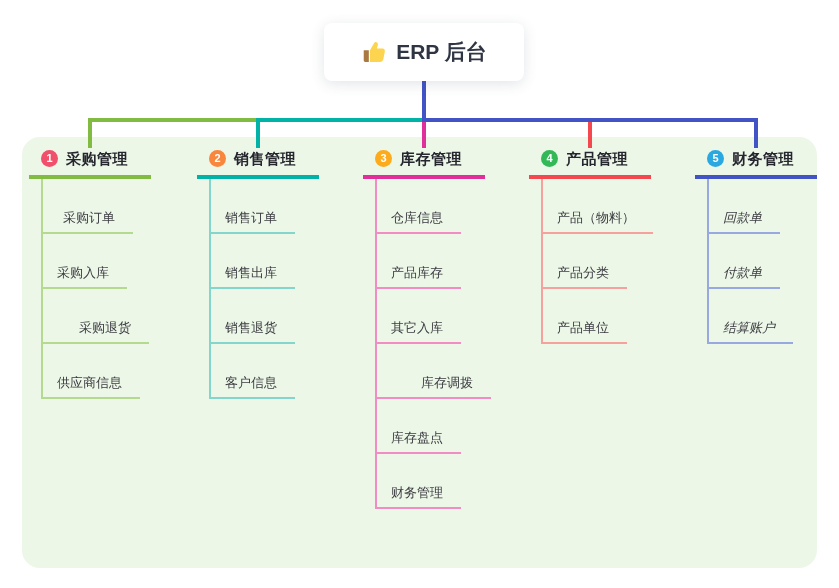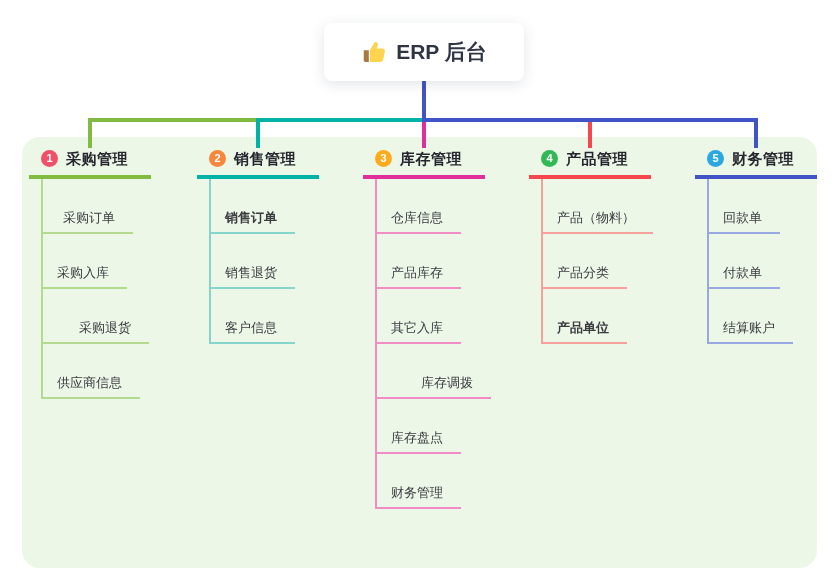--- a/index.html
+++ b/index.html
@@ -98,23 +98,26 @@
 </div>
   </div>
 
   <div class="branch" style="left: 197px; top: 148px;">
     <div class="branch-title" style="border-bottom-color: rgb(0, 179, 166);">
       <span class="badge" style="background: rgb(248, 134, 61);">2</span>
       <span class="branch-title-text">销售管理</span>
     </div>
     <div class="branch-children" style="border-left-color: rgb(132, 214, 204);">
   <div class="child">
-    <span class="child-label" style="border-bottom-color: rgb(132, 214, 204); font-weight: bold;">销售订单</span>
+    <span class="child-label" style="border-bottom-color: rgb(132, 214, 204);">销售订单</span>
   </div>
 
+  <div class="child">
+    <span class="child-label" style="border-bottom-color: rgb(132, 214, 204);">销售出库</span>
+  </div>
 
   <div class="child">
     <span class="child-label" style="border-bottom-color: rgb(132, 214, 204);">销售退货</span>
   </div>
 
   <div class="child">
     <span class="child-label" style="border-bottom-color: rgb(132, 214, 204);">客户信息</span>
   </div>
 </div>
   </div>
@@ -160,31 +163,31 @@
     <div class="branch-children" style="border-left-color: rgb(247, 161, 156);">
   <div class="child">
     <span class="child-label" style="border-bottom-color: rgb(247, 161, 156);">产品（物料）</span>
   </div>
 
   <div class="child">
     <span class="child-label" style="border-bottom-color: rgb(247, 161, 156);">产品分类</span>
   </div>
 
   <div class="child">
-    <span class="child-label" style="border-bottom-color: rgb(247, 161, 156); font-weight: bold;">产品单位</span>
+    <span class="child-label" style="border-bottom-color: rgb(247, 161, 156);">产品单位</span>
   </div>
 </div>
   </div>
 
   <div class="branch" style="left: 695px; top: 148px;">
     <div class="branch-title" style="border-bottom-color: rgb(66, 83, 197);">
       <span class="badge" style="background: rgb(43, 168, 224);">5</span>
       <span class="branch-title-text">财务管理</span>
     </div>
-    <div class="branch-children" style="border-left-color: rgb(152, 169, 225);">
+    <div class="branch-children" style="border-left-color: rgb(152, 169, 225); font-style: italic;">
   <div class="child">
     <span class="child-label" style="border-bottom-color: rgb(152, 169, 225);">回款单</span>
   </div>
 
   <div class="child">
     <span class="child-label" style="border-bottom-color: rgb(152, 169, 225);">付款单</span>
   </div>
 
   <div class="child">
     <span class="child-label" style="border-bottom-color: rgb(152, 169, 225);">结算账户</span>

